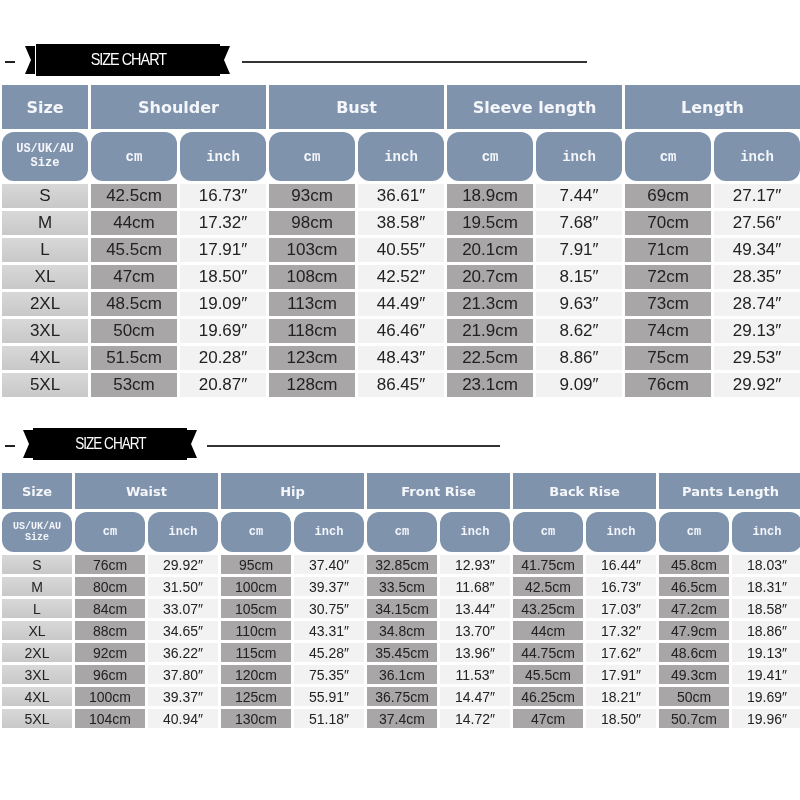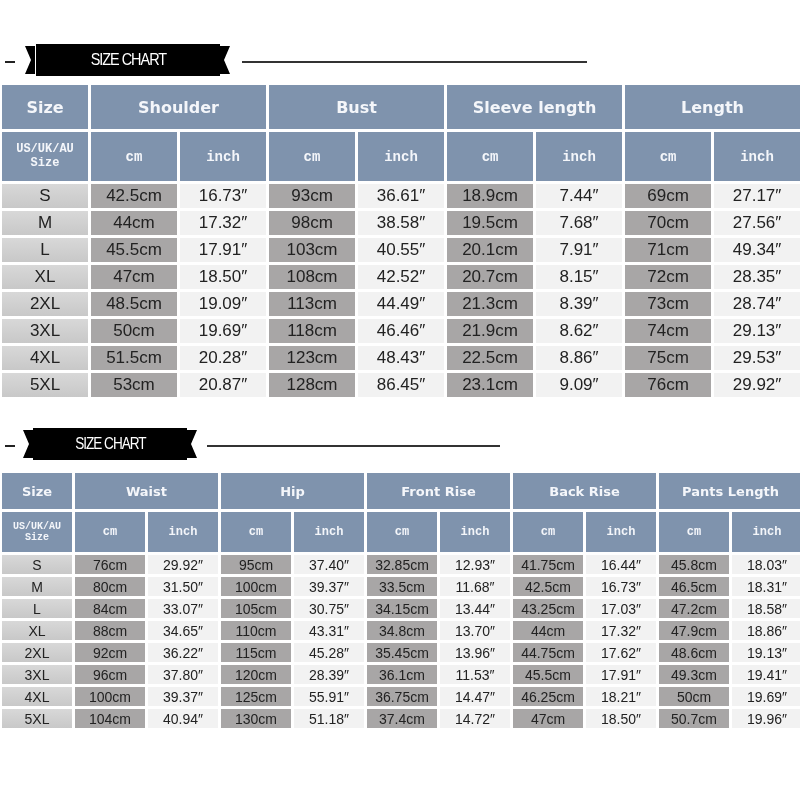--- a/index.html
+++ b/index.html
@@ -8,21 +8,21 @@
   .banner-wrap { position: absolute; left: 0; height: 36px; }
   .banner-dash { position: absolute; top: 17px; left: 5px; width: 10px; height: 2px; background: #222; }
   .banner-line { position: absolute; top: 17px; height: 2px; background: #333; }
   .notch-l, .notch-r { position: absolute; top: 2px; width: 10px; height: 28px; background: #000; }
   .notch-l { clip-path: polygon(0 0, 100% 0, 100% 100%, 0 100%, 60% 50%); }
   .notch-r { clip-path: polygon(0 0, 100% 0, 40% 50%, 100% 100%, 0 100%); }
 
   table.chart { position: absolute; border-collapse: separate; border-spacing: 3px; background: #ffffff; table-layout: fixed; }
   table.chart td, table.chart th { padding: 0; text-align: center; vertical-align: middle; overflow: hidden; white-space: nowrap; }
   .h1 { background: #7f93ad; color: #f4f6fa; font-weight: bold; font-family: "DejaVu Sans", sans-serif; }
-  .h2 { background: #7f93ad; color: #f4f6fa; font-weight: bold; font-family: "Liberation Mono", monospace; }
+  .h2 { background: #7f93ad; color: #f4f6fa; font-weight: bold; font-family: "Liberation Mono", monospace; border-radius: 12px; }
   .size-sub { line-height: 1.15; }
   .c-size { background: linear-gradient(#d8d8d8, #c8c8c8); color: #222; }
   .c-cm { background: #a8a6a6; color: #222; }
   .c-in { background: #f2f2f2; color: #222; }
 
   #t1 { left: -1px; top: 82px; width: 803px; }
   #t1 .h1 { height: 44px; font-size: 16px; }
   #t1 .h2 { height: 49px; font-size: 14px; }
   #t1 .h2.size-sub { font-size: 12px; }
   #t1 td.v { height: 24px; font-size: 17px; }
@@ -126,21 +126,21 @@
         <td class="v c-cm">72cm</td>
         <td class="v c-in">28.35″</td>
       </tr>
       <tr>
         <td class="v c-size">2XL</td>
         <td class="v c-cm">48.5cm</td>
         <td class="v c-in">19.09″</td>
         <td class="v c-cm">113cm</td>
         <td class="v c-in">44.49″</td>
         <td class="v c-cm">21.3cm</td>
-        <td class="v c-in">8.39″</td>
+        <td class="v c-in">9.63″</td>
         <td class="v c-cm">73cm</td>
         <td class="v c-in">28.74″</td>
       </tr>
       <tr>
         <td class="v c-size">3XL</td>
         <td class="v c-cm">50cm</td>
         <td class="v c-in">19.69″</td>
         <td class="v c-cm">118cm</td>
         <td class="v c-in">46.46″</td>
         <td class="v c-cm">21.9cm</td>
@@ -287,21 +287,21 @@
         <td class="v c-cm">44.75cm</td>
         <td class="v c-in">17.62″</td>
         <td class="v c-cm">48.6cm</td>
         <td class="v c-in">19.13″</td>
       </tr>
       <tr>
         <td class="v c-size">3XL</td>
         <td class="v c-cm">96cm</td>
         <td class="v c-in">37.80″</td>
         <td class="v c-cm">120cm</td>
-        <td class="v c-in">28.39″</td>
+        <td class="v c-in">75.35″</td>
         <td class="v c-cm">36.1cm</td>
         <td class="v c-in">11.53″</td>
         <td class="v c-cm">45.5cm</td>
         <td class="v c-in">17.91″</td>
         <td class="v c-cm">49.3cm</td>
         <td class="v c-in">19.41″</td>
       </tr>
       <tr>
         <td class="v c-size">4XL</td>
         <td class="v c-cm">100cm</td>

